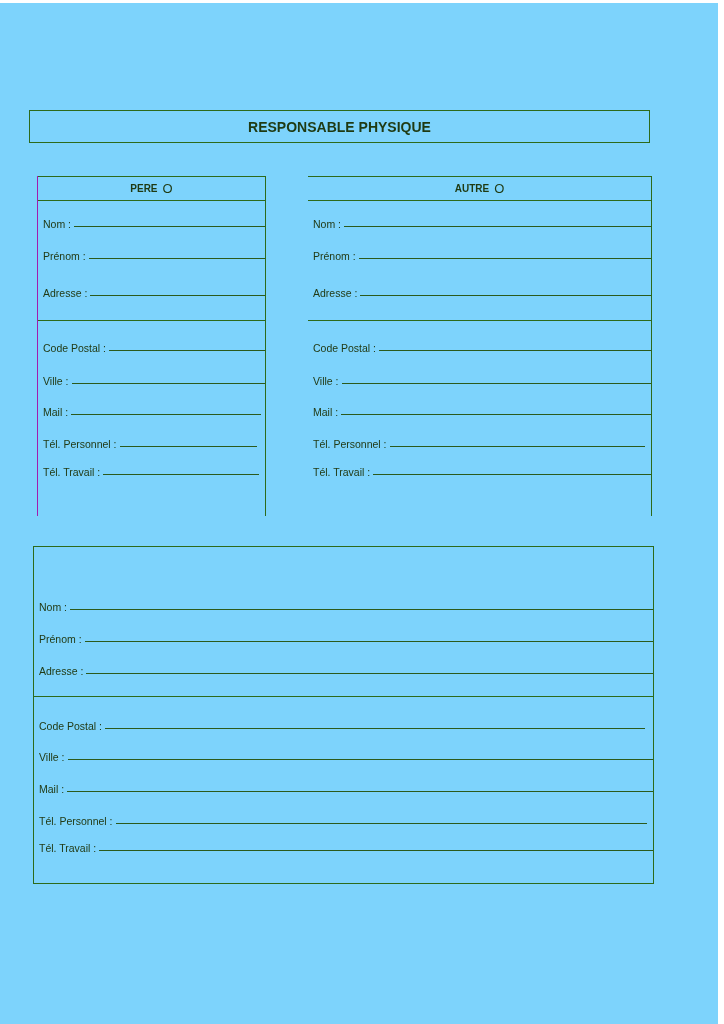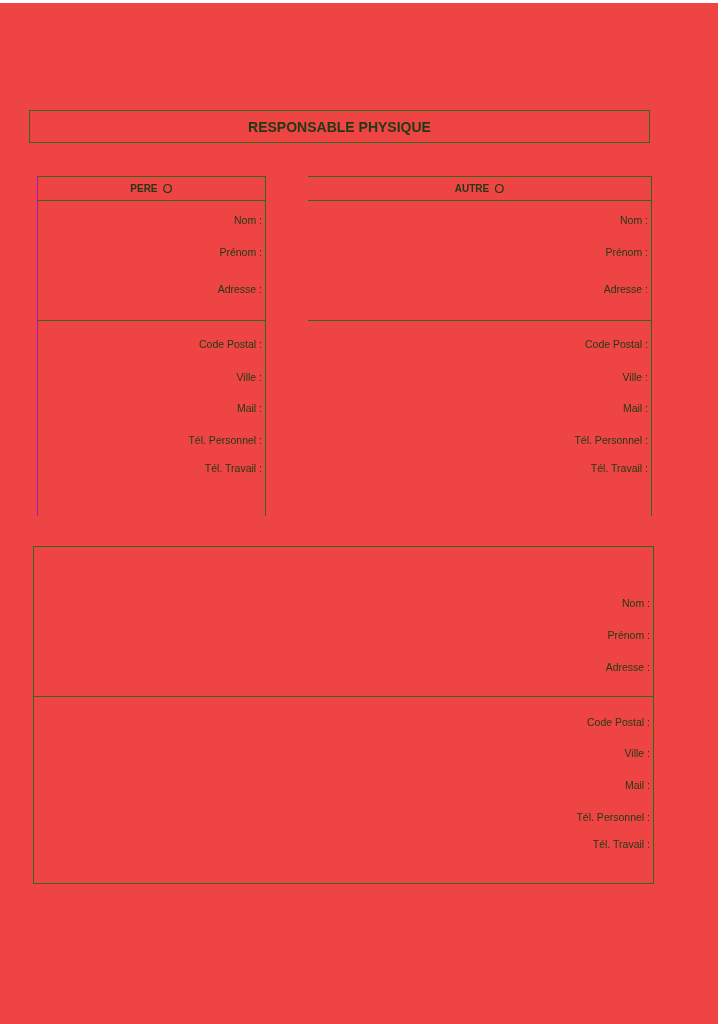--- a/index.html
+++ b/index.html
@@ -5,21 +5,21 @@
   html, body { margin: 0; padding: 0; }
   body {
     width: 724px; height: 1024px;
     background: #ffffff;
     position: relative; overflow: hidden;
     font-family: "Liberation Sans", "DejaVu Sans", sans-serif;
     color: #1f3a12;
   }
   .sheet {
     position: absolute; left: 0; top: 3px; width: 718px; height: 1021px;
-    background: #ef4444;
+    background: #7dd3fc;
   }
   .title-box {
     position: absolute; left: 29px; top: 107px; width: 621px; height: 33px;
     border: 1px solid #2d6a1b;
     display: flex; align-items: center; justify-content: center;
     font-weight: bold; font-size: 14px; color: #1f3a12;
     box-sizing: border-box;
   }
   .parents {
     position: absolute; left: 29px; top: 173px; width: 623px; height: 340px;
@@ -32,21 +32,21 @@
   .col-head {
     position: absolute; left: 0; right: 0; top: 0; height: 23px;
     border-top: 1px solid #2d6a1b; border-bottom: 1px solid #2d6a1b;
     display: flex; align-items: center; justify-content: center;
     font-weight: bold; font-size: 10px; color: #1f3a12;
   }
   .col-head .circle { font-size: 13px; font-weight: normal; margin-left: 5px; }
   .field {
     position: absolute; left: 0; right: 0; height: 16px;
     display: flex; align-items: flex-end;
-    font-size: 10.5px; color: #223b16; flex-direction: column;
+    font-size: 10.5px; color: #223b16;
   }
   .field .lbl { white-space: nowrap; padding-left: 5px; padding-right: 3px; line-height: 12px; }
   .field .line { flex: 1; border-bottom: 1px solid #2b5a1c; height: 0; margin-bottom: 3px; }
   .hr { position: absolute; left: 0; right: 0; height: 0; border-top: 1px solid #2d6a1b; }
 
   .moral {
     position: absolute; left: 33px; top: 543px; width: 621px; height: 338px;
     border: 1px solid #2d6a1b; box-sizing: border-box;
   }
   .moral-head {

